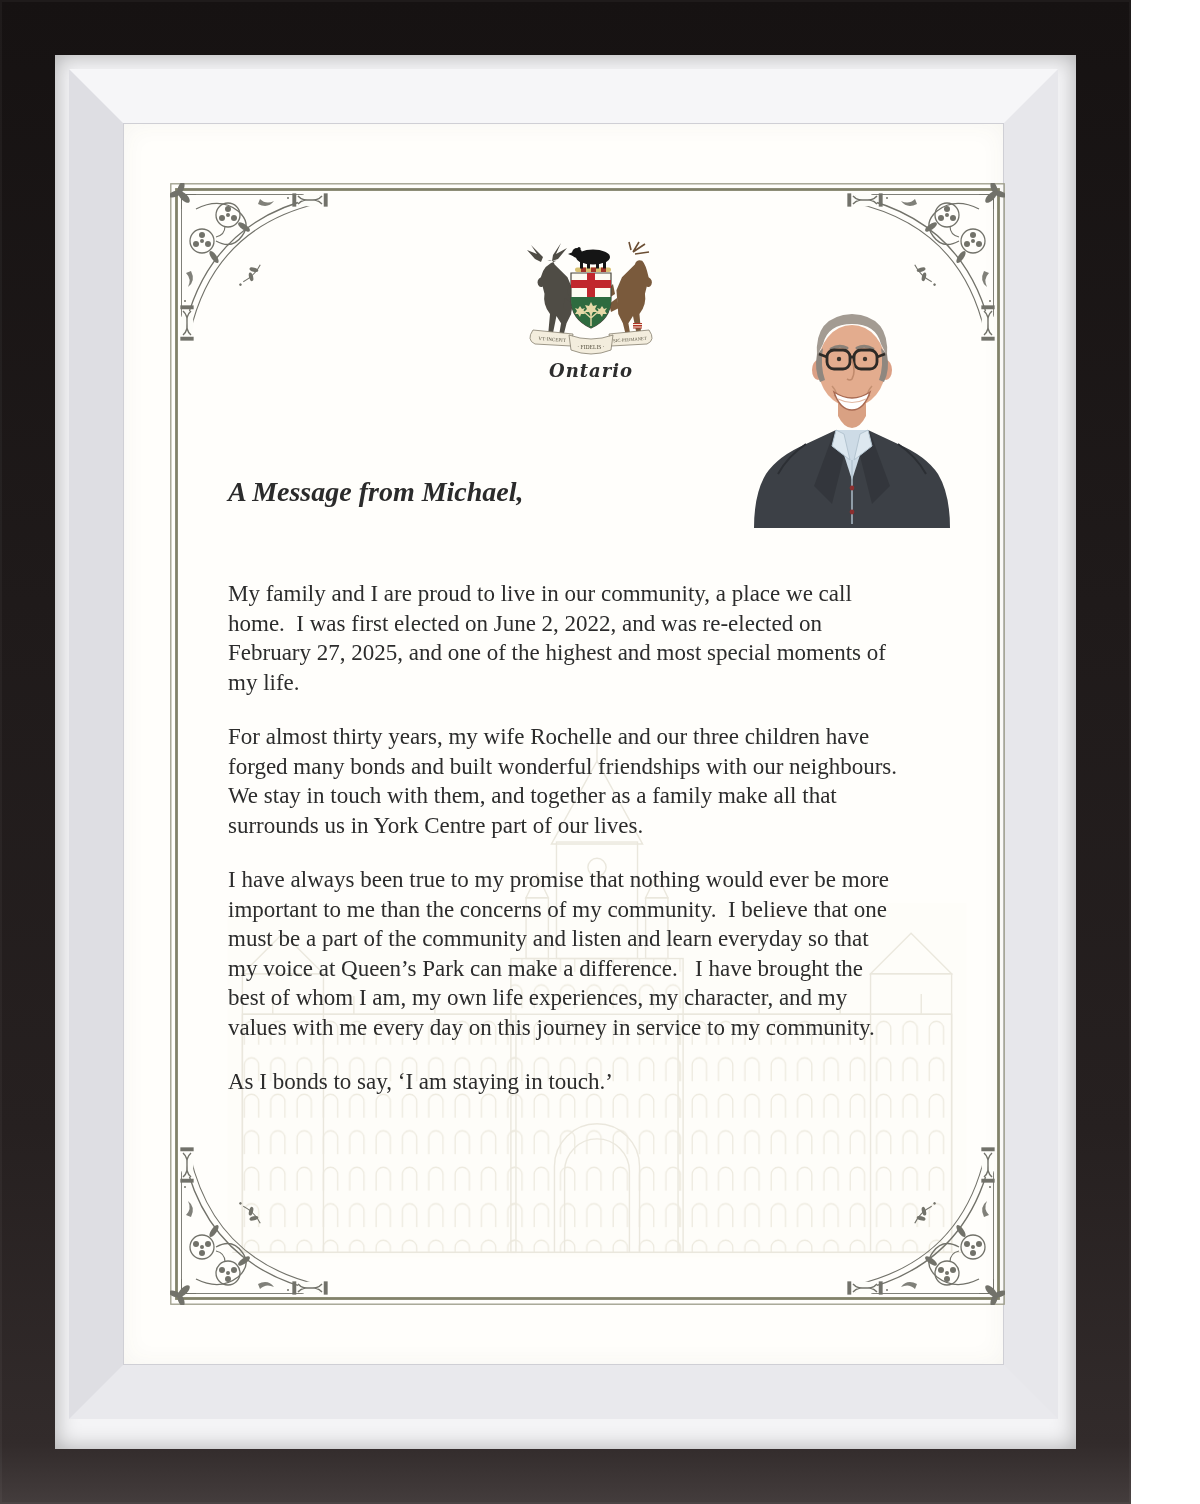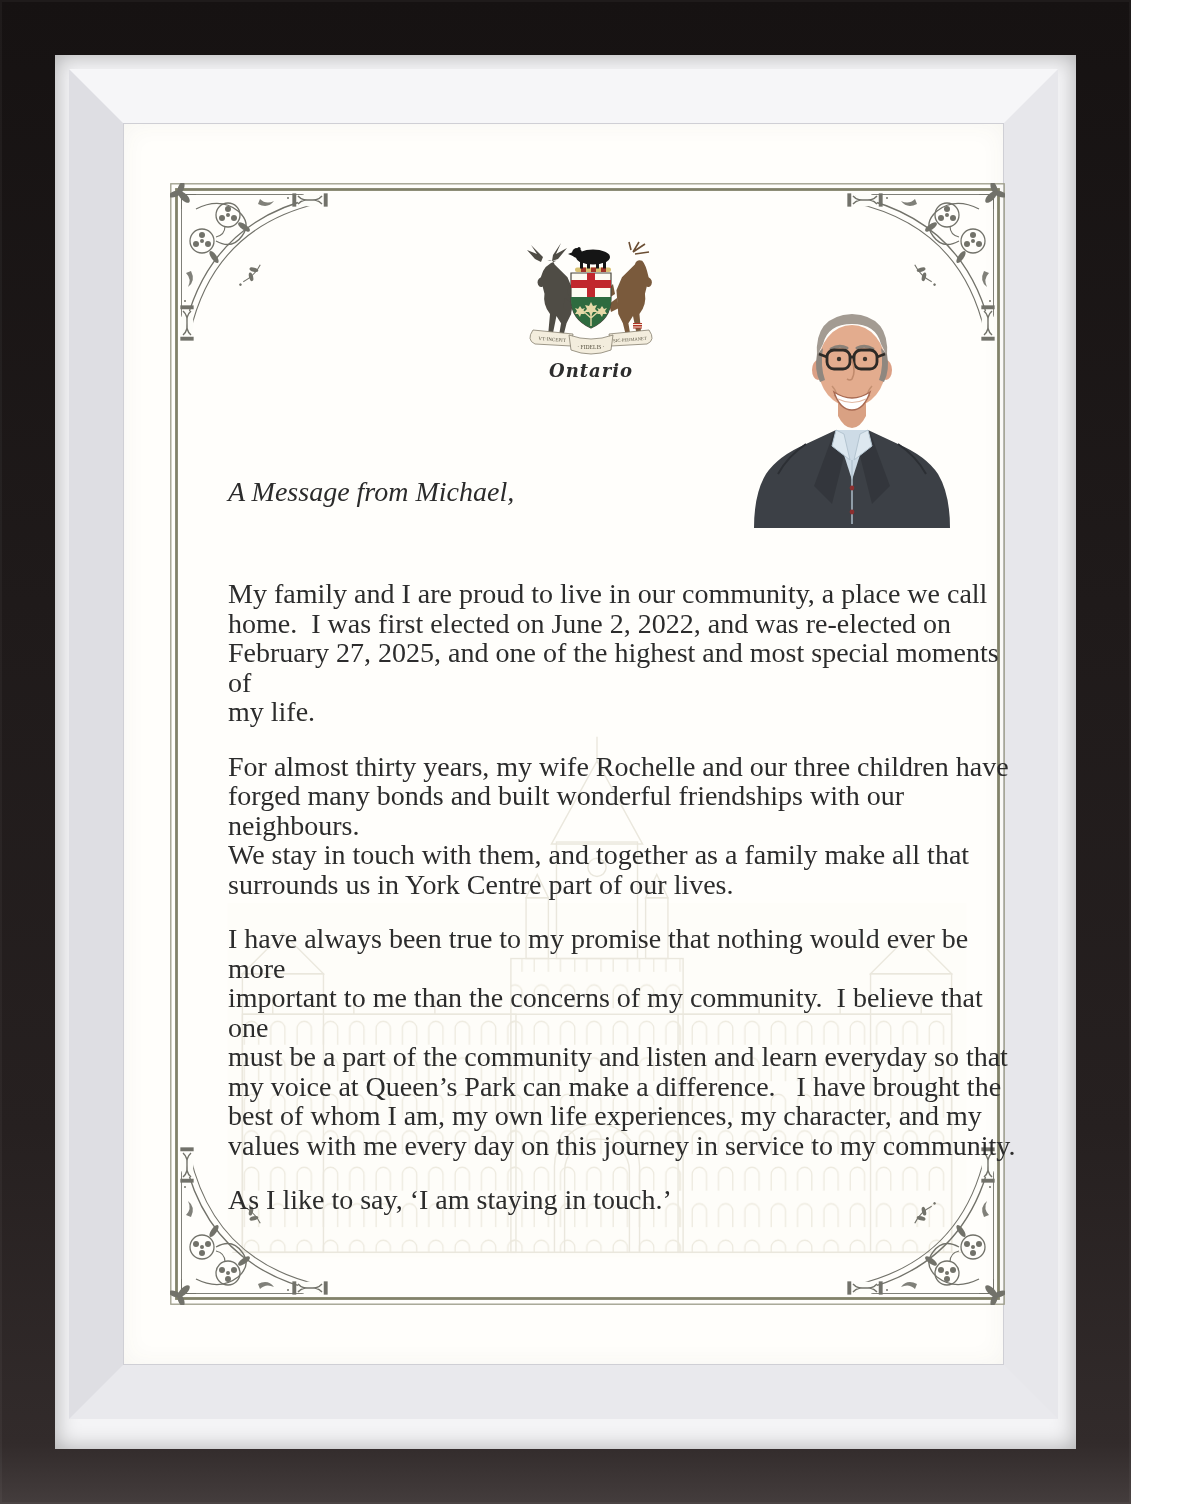--- a/index.html
+++ b/index.html
@@ -25,23 +25,23 @@
   .ornate-border{position:absolute;left:46px;top:59px;width:835px;height:1122px;}
   
   .crest{position:absolute;left:400px;top:116px;width:134px;text-align:center;}
   .crest svg{display:block;margin:0 auto;}
   .crest-caption{margin-top:2px;font-style:italic;font-weight:600;font-size:18px;
                  letter-spacing:1px;color:#2d2d2d;font-family:"DejaVu Serif", serif;}
   
   .portrait{position:absolute;left:620px;top:174px;width:216px;height:230px;overflow:hidden;}
   
   .heading{position:absolute;left:104px;top:352px;margin:0;
-           font-size:28px;font-weight:normal;font-style:italic;color:#2b2b2b;}
+           font-size:28px;font-weight:bold;font-style:italic;color:#2b2b2b;}
   .letter-text{position:absolute;left:104px;top:455px;width:800px;
-               font-size:28px;line-height:29.5px;color:#2c2c2c;}
+               font-size:23px;line-height:29.5px;color:#2c2c2c;}
   .letter-text p{margin:0 0 25px 0;white-space:pre-wrap;}
 </style>
 </head>
 <body>
 
 <div class="scene">
   <div class="frame"></div>
   <div class="mat">
     <div class="mat-bevel">
       <div class="paper">
@@ -245,19 +245,19 @@
           <p>For almost thirty years, my wife Rochelle and our three children have
 forged many bonds and built wonderful friendships with our neighbours.
 We stay in touch with them, and together as a family make all that
 surrounds us in York Centre part of our lives.</p>
           <p>I have always been true to my promise that nothing would ever be more
 important to me than the concerns of my community.  I believe that one
 must be a part of the community and listen and learn everyday so that
 my voice at Queen’s Park can make a difference.   I have brought the
 best of whom I am, my own life experiences, my character, and my
 values with me every day on this journey in service to my community.</p>
-          <p>As I like to say, ‘I am staying in touch.’</p>
+          <p>As I bonds to say, ‘I am staying in touch.’</p>
         </div>
 
       </div>
     </div>
   </div>
 </div>
 
 </body></html>

